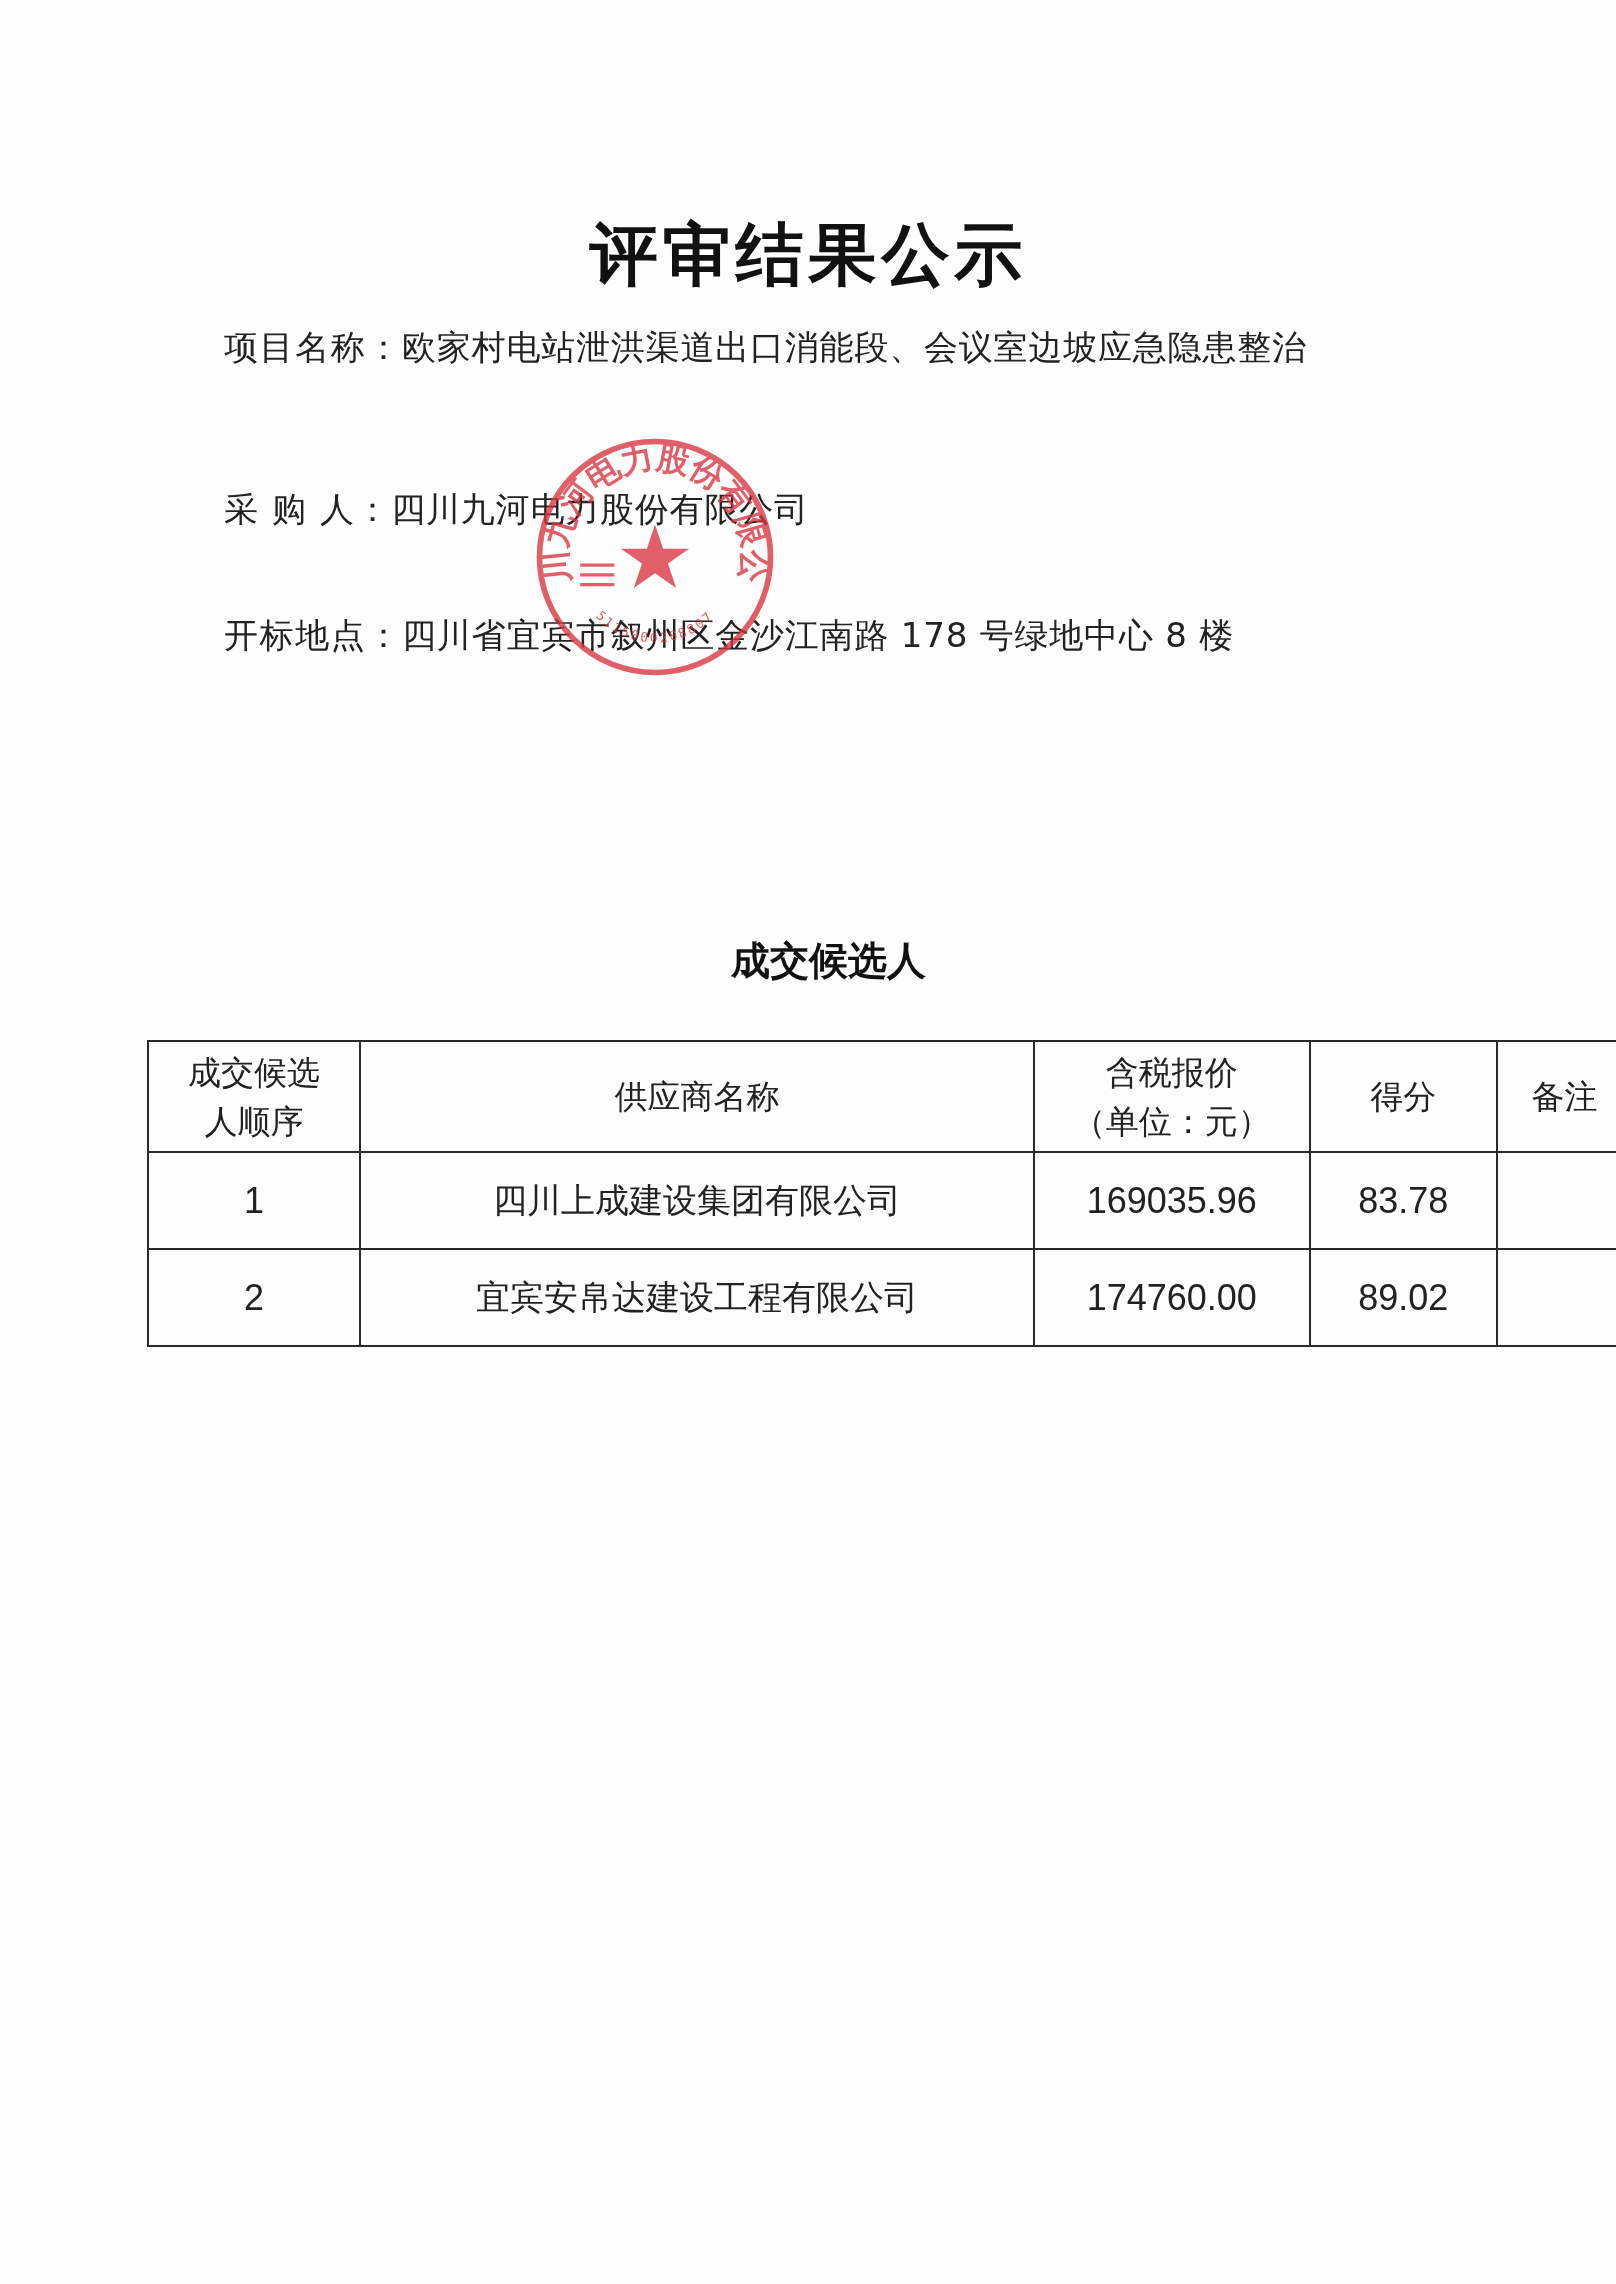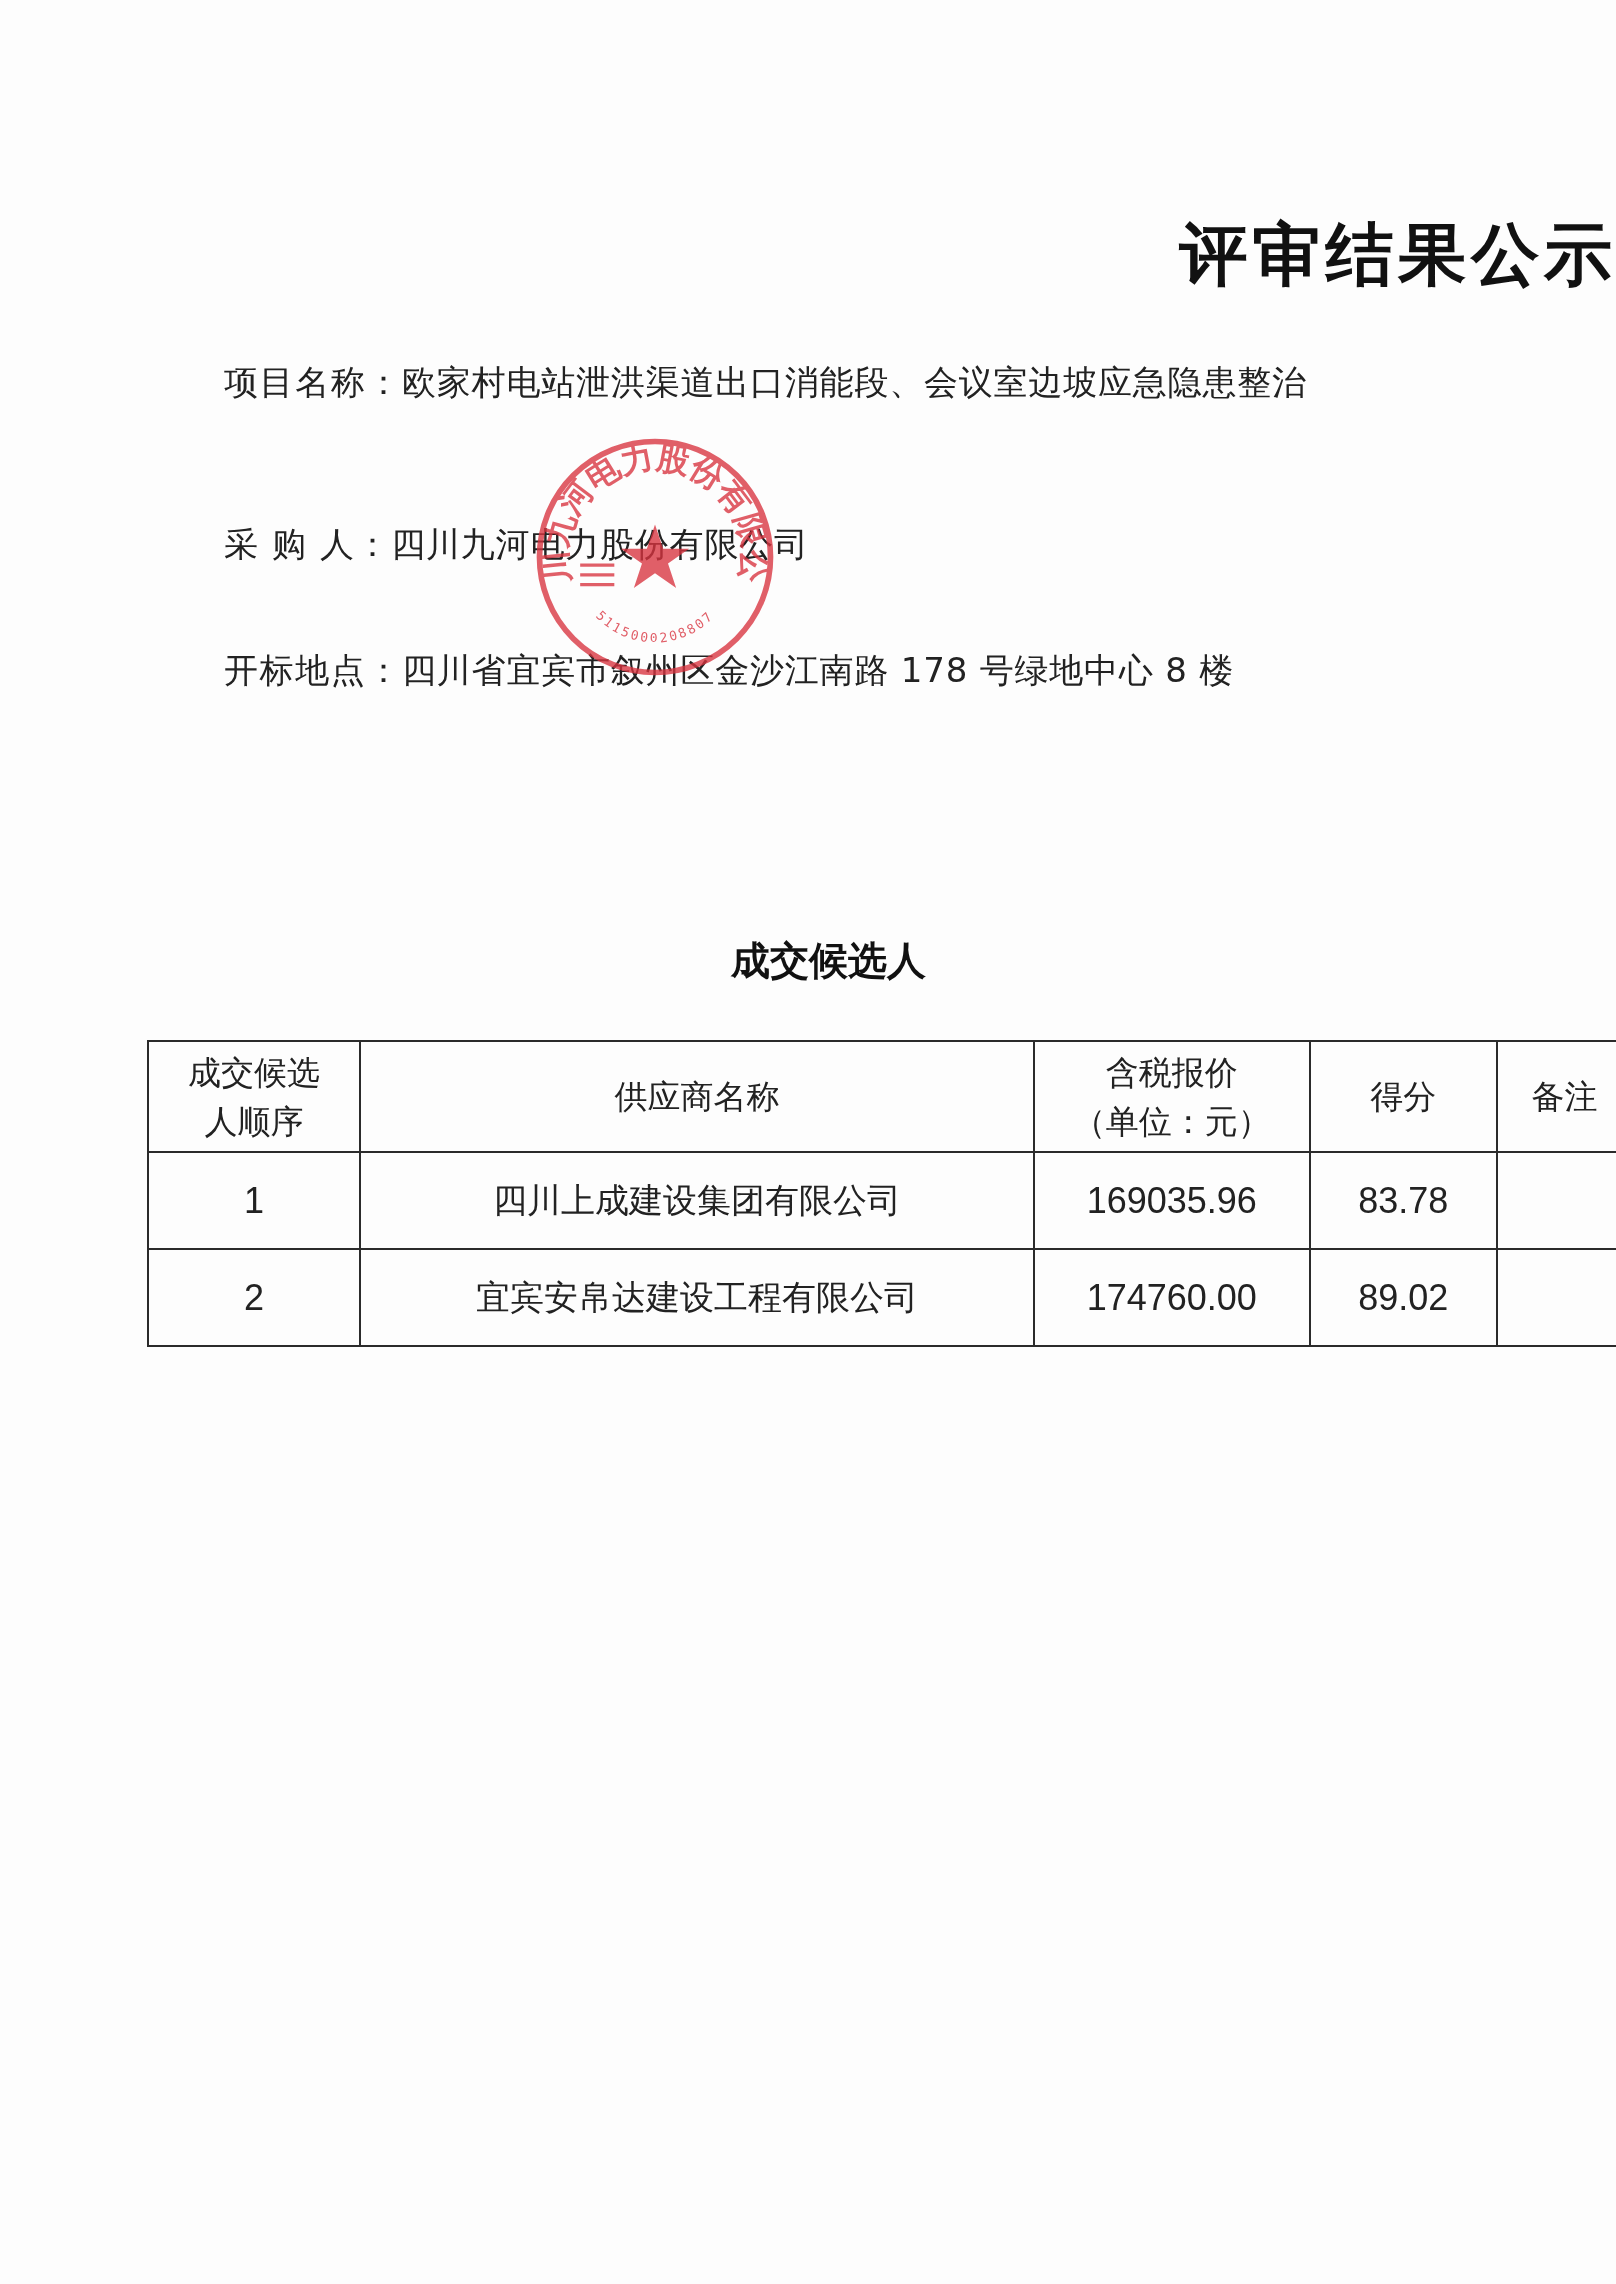--- a/index.html
+++ b/index.html
@@ -7,30 +7,29 @@
     width: 1617px; height: 2284px;
     background: #fdfdfd;
     position: relative;
     overflow: hidden;
     font-family: "DejaVu Serif", "Liberation Serif", serif;
     color: #1a1a1a;
   }
   .page { position: absolute; inset: 0; }
   .title {
     position: absolute; left: 0; width: 1617px; top: 210px;
-    text-align: right; font-size: 68px; font-weight: bold;
+    text-align: center; font-size: 68px; font-weight: bold;
     letter-spacing: 4.9px; color: #111;
     font-family: "DejaVu Serif", serif;
   }
   .info-row {
     position: absolute; left: 224px;
     font-size: 34px; line-height: 46px; white-space: nowrap;
     font-family: "DejaVu Sans", "Liberation Sans", sans-serif;
     color: #222;
-    margin-top: 35px;
   }
   .info-row .lbl { letter-spacing: 1.6px; }
   .info-row .val { letter-spacing: 0.8px; }
   .section-title {
     position: absolute; left: 0; width: 1617px; top: 934px;
     text-align: center; font-size: 39px; font-weight: bold;
     font-family: "DejaVu Sans", sans-serif; color: #111; margin-left: 20px;
   }
   table.cand {
     position: absolute; left: 147px; top: 1040px;

